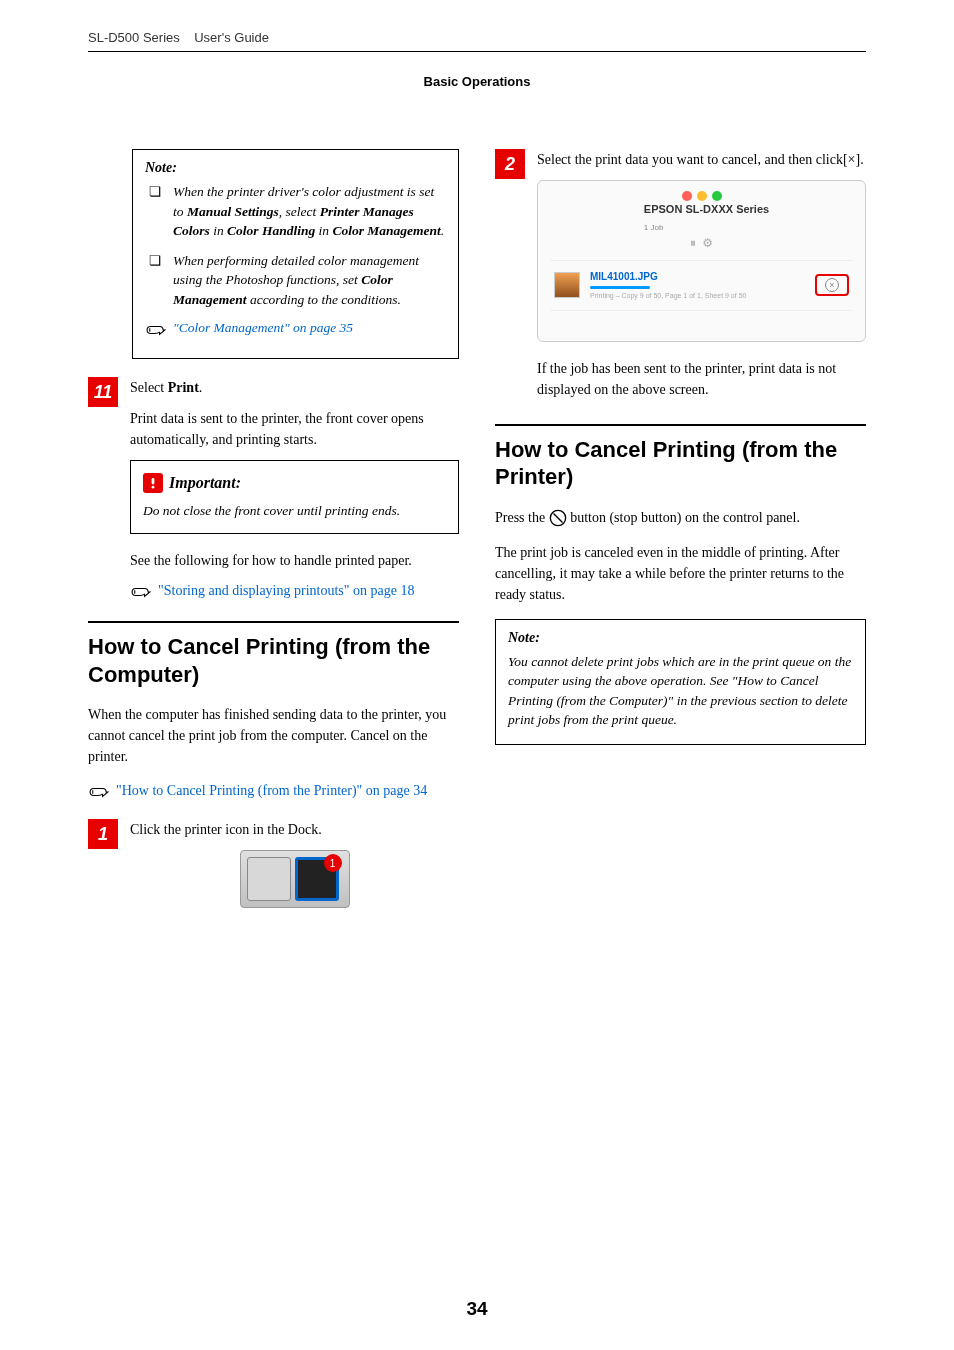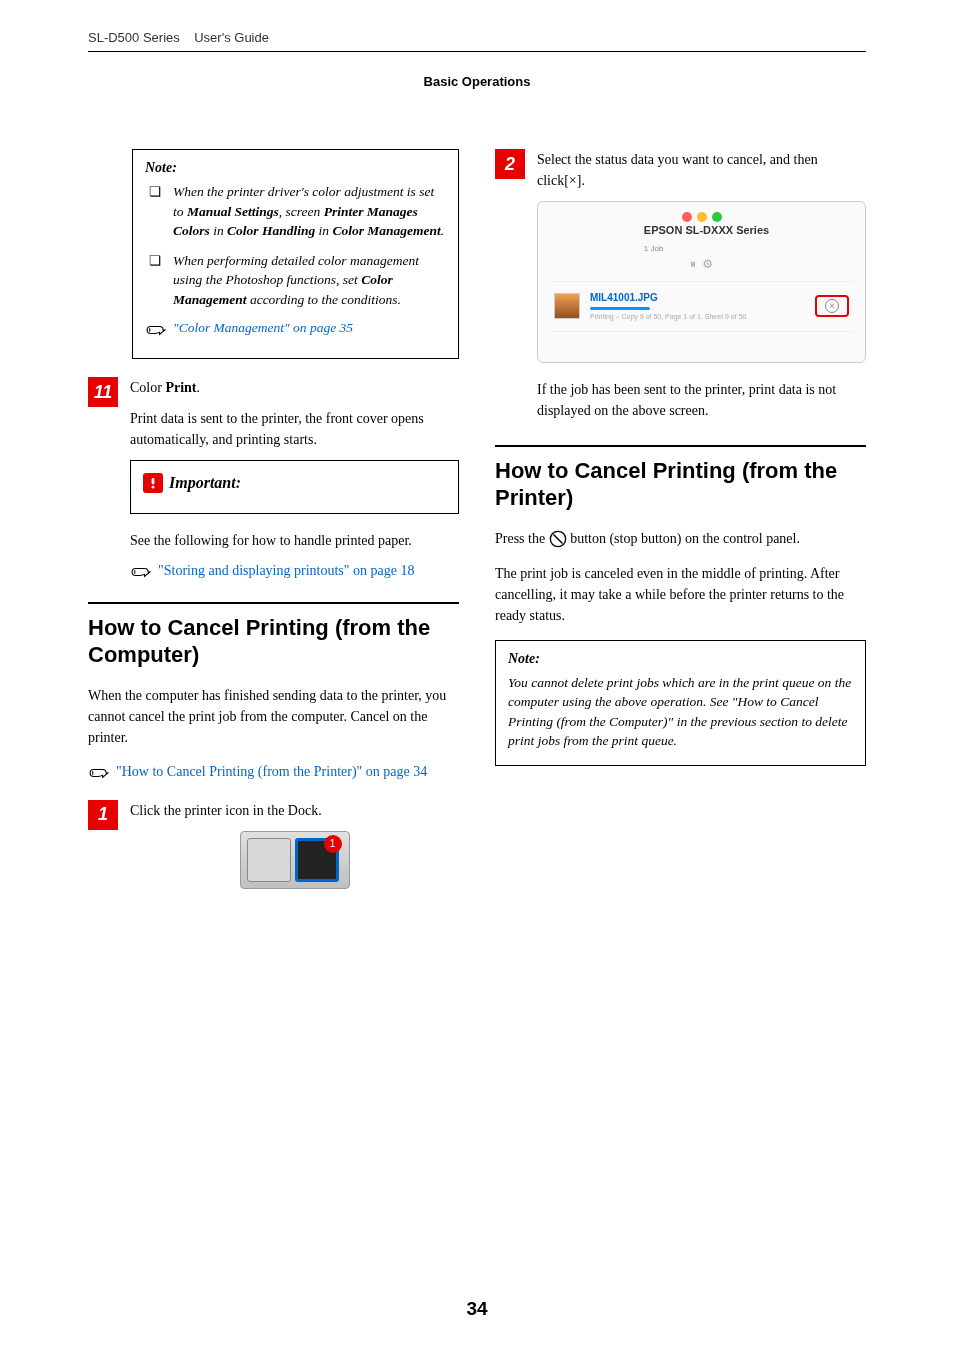--- a/index.html
+++ b/index.html
@@ -316,51 +316,52 @@
 
   <div class="columns">
 
     <div class="col">
 
       <div style="padding-left:44px;">
         <div class="note-box">
           <div class="note-label">Note:</div>
           <ul>
             <li>
-              <span>When the printer driver's color adjustment is set to </span><strong class="bi">Manual Settings</strong><span>, screen </span><strong class="bi">Printer Manages Colors</strong><span> in </span><strong class="bi">Color Handling</strong><span> in </span><strong class="bi">Color Management</strong><span>.</span>
+              <span>When the printer driver's color adjustment is set to </span><strong class="bi">Manual Settings</strong><span>, select </span><strong class="bi">Printer Manages Colors</strong><span> in </span><strong class="bi">Color Handling</strong><span> in </span><strong class="bi">Color Management</strong><span>.</span>
             </li>
             <li>
               <span>When performing detailed color management using the Photoshop functions, set </span><strong class="bi">Color Management</strong><span> according to the conditions.</span>
             </li>
           </ul>
           <div class="link-row">
             <svg class="hand-icon" viewBox="0 0 24 18">
                 <path d="M2 9 Q2 5 6 5 L16 5 Q20 5 20 9 L22 9 L16 14 L16 11 Q16 13 6 13 Q2 13 2 9 Z M5 7 L5 11" fill="none" stroke="#000" stroke-width="1.2"></path>
               </svg>
             <span class="link-text">"Color Management" on page 35</span>
           </div>
         </div>
       </div>
 
       <div class="step">
         <div class="step-num">11</div>
         <div class="step-body">
-          <p><span>Color </span><strong class="b">Print</strong><span>.</span></p>
+          <p><span>Select </span><strong class="b">Print</strong><span>.</span></p>
           <p>Print data is sent to the printer, the front cover opens automatically, and printing starts.</p>
 
           <div class="important-box">
             <div class="important-header">
               <span class="important-icon">
                 <svg viewBox="0 0 20 20" width="14" height="14">
                     <rect x="8" y="3" width="4" height="9" rx="2" fill="#fff"></rect>
                     <circle cx="10" cy="16" r="2" fill="#fff"></circle>
                   </svg>
               </span>
               <span class="important-label">Important:</span>
             </div>
+            <div class="important-text">Do not close the front cover until printing ends.</div>
           </div>
 
           <p>See the following for how to handle printed paper.</p>
           <div class="link-row">
             <svg class="hand-icon" viewBox="0 0 24 18">
                 <path d="M2 9 Q2 5 6 5 L16 5 Q20 5 20 9 L22 9 L16 14 L16 11 Q16 13 6 13 Q2 13 2 9 Z M5 7 L5 11" fill="none" stroke="#000" stroke-width="1.2"></path>
               </svg>
             <span class="link-text-plain">"Storing and displaying printouts" on page 18</span>
           </div>
         </div>
@@ -390,21 +391,21 @@
         </div>
       </div>
 
     </div>
 
     <div class="col">
 
       <div class="step">
         <div class="step-num">2</div>
         <div class="step-body">
-          <p>Select the status data you want to cancel, and then click[×].</p>
+          <p>Select the print data you want to cancel, and then click[×].</p>
 
           <div class="queue-img">
             <div class="queue-hdr">
               <div class="traffic">
                 <span class="dot r"></span>
                 <span class="dot y"></span>
                 <span class="dot g"></span>
               </div>
               <div class="queue-title">
                 <span>EPSON SL-DXXX Series</span><br>

